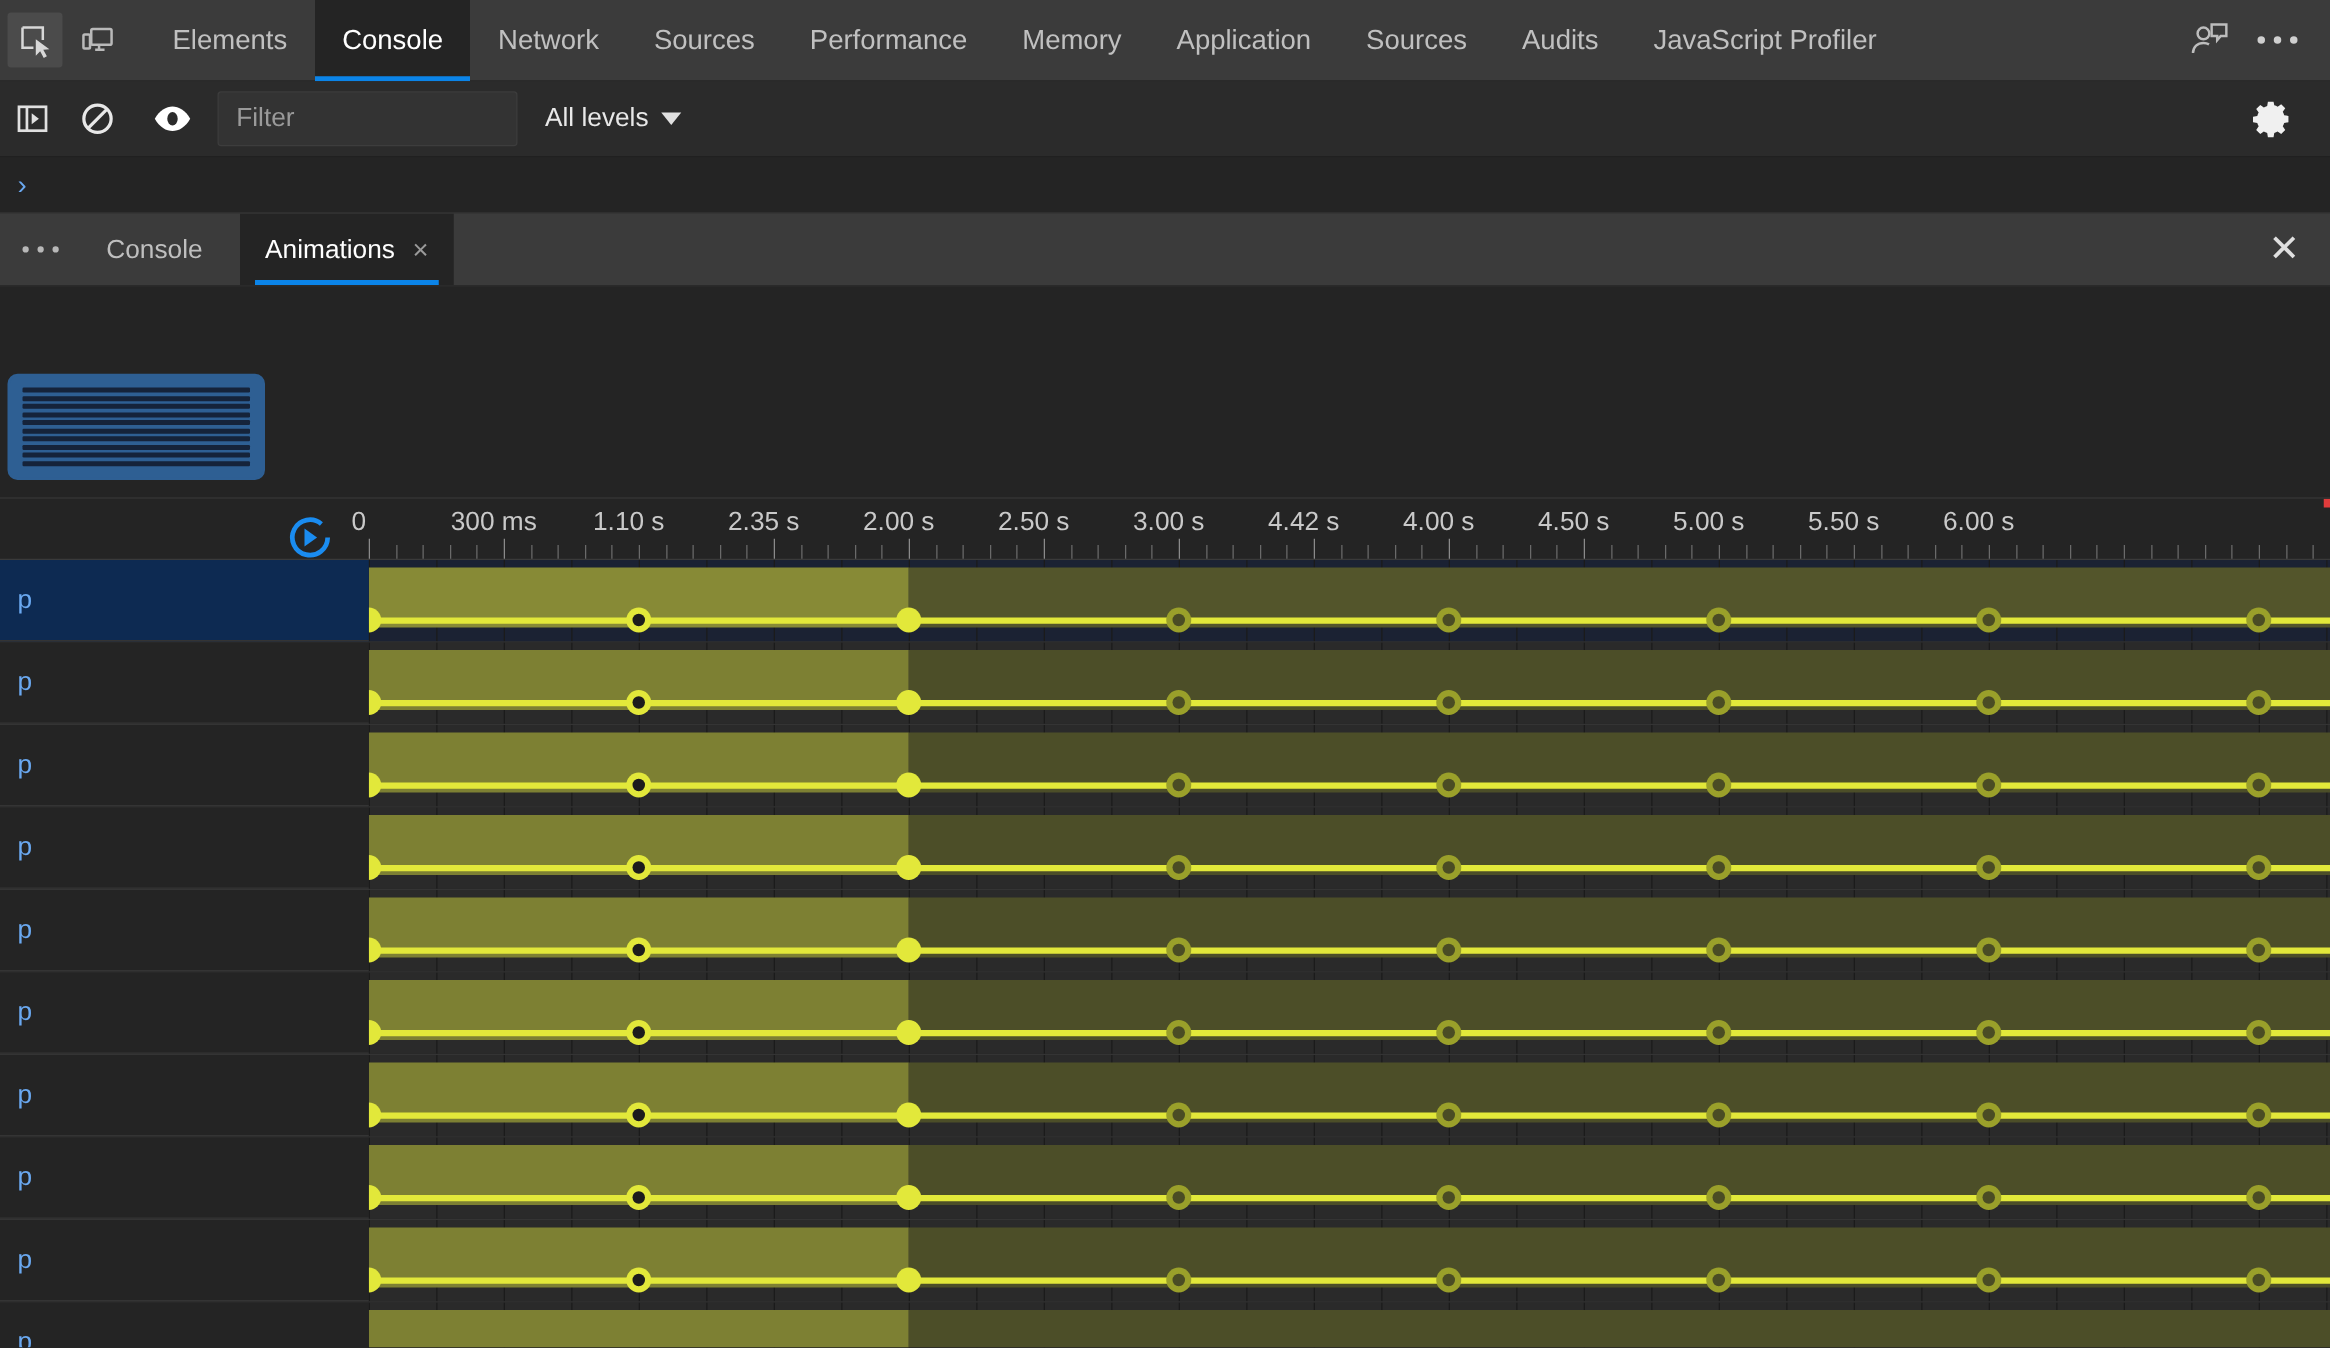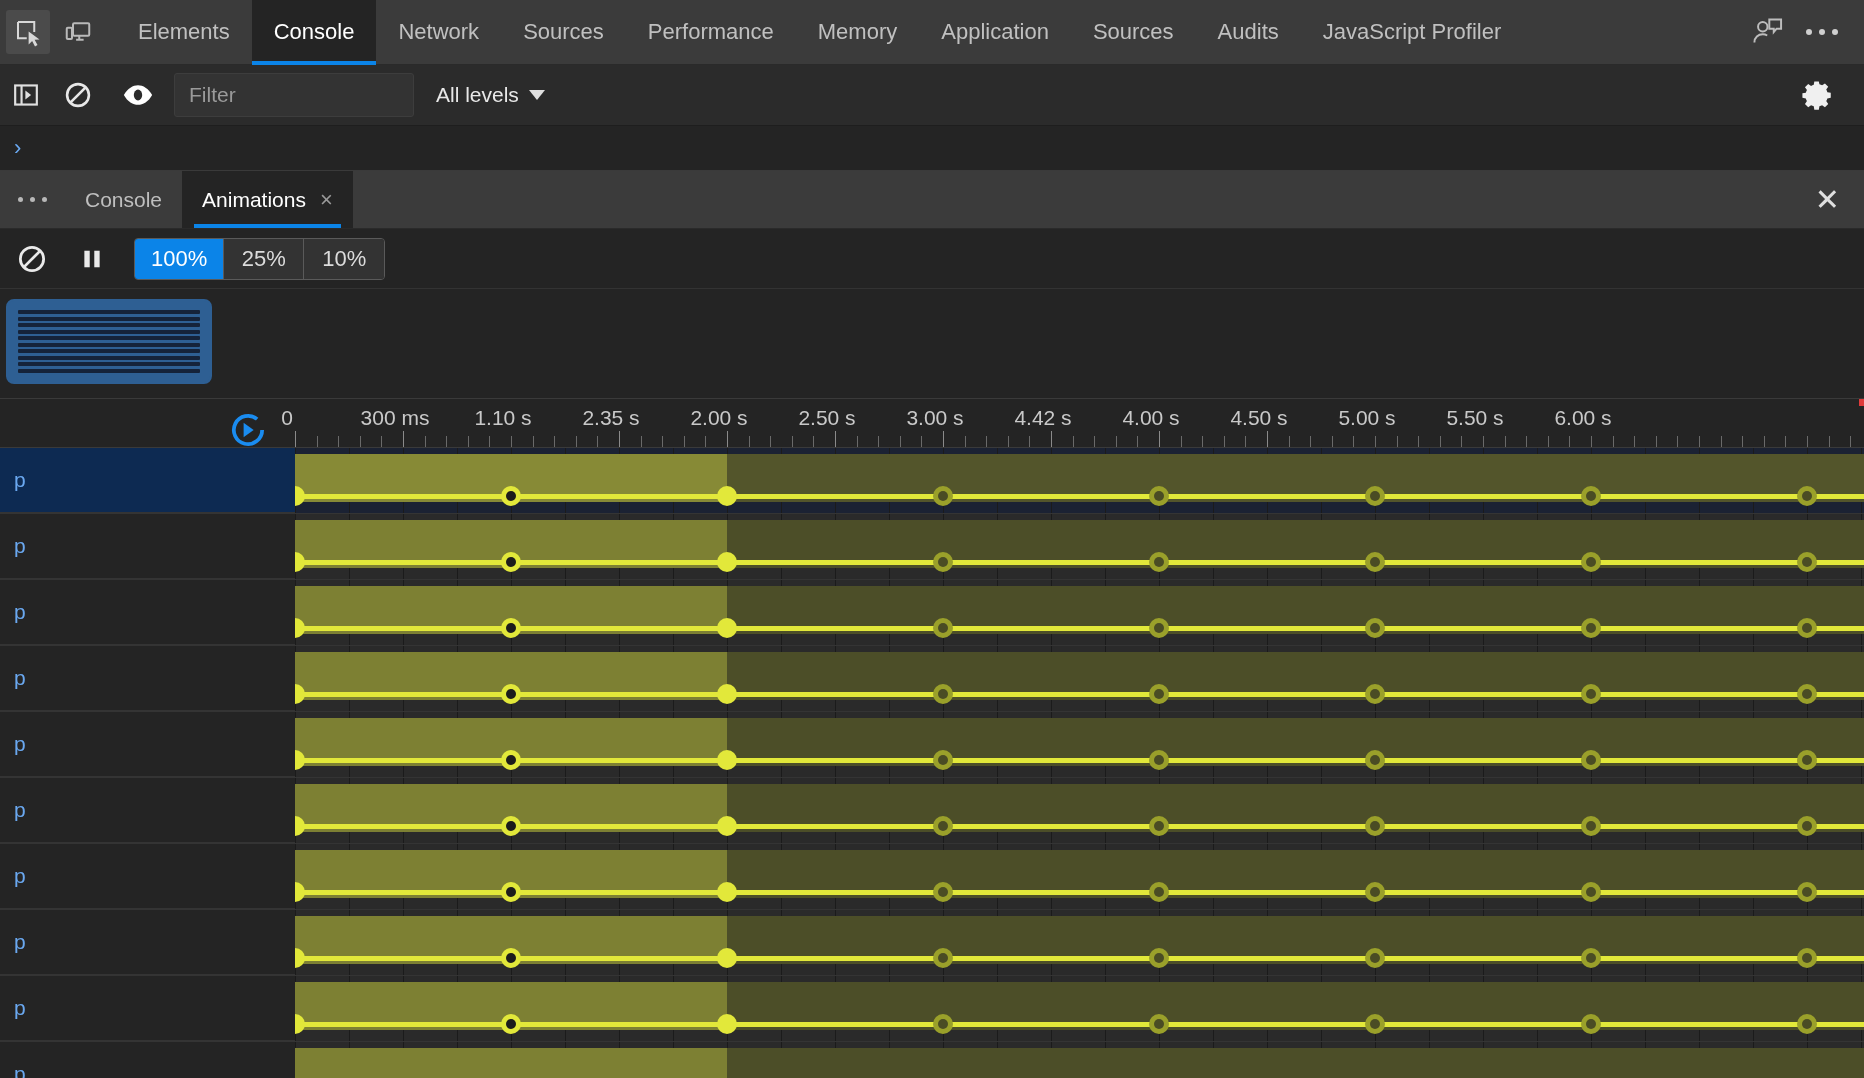--- a/index.html
+++ b/index.html
@@ -94,21 +94,21 @@
     position:absolute; left:0; top:171px; width:1864px; height:58px;
     background:#3b3b3b; display:flex; align-items:stretch;
     border-bottom:1px solid #2a2a2a;
   }
   .drawer-dots{ display:flex; align-items:center; gap:7px; padding:0 18px 0 18px; }
   .drawer-dots i{ width:5px;height:5px;border-radius:50%;background:#b8b8b8;display:block; }
   .dtab{
     display:flex; align-items:center; padding:0 20px; color:#bfbfbf; font-size:21px;
     position:relative;
   }
-  .dtab.selected{ background:#242424; color:#fff; }
+  .dtab.selected{ background:#242424; color:#fff;margin-left:10px; }
   .dtab.selected::after{
     content:""; position:absolute; left:12px; right:12px; bottom:0; height:4px; background:#0b84e8;
   }
   .dtab .x{
     margin-left:14px; color:#9a9a9a; font-size:22px; line-height:1;
   }
   .drawer-close{
     margin-left:auto; display:flex; align-items:center; padding-right:24px;
     color:#e0e0e0; font-size:30px; line-height:1;
   }
@@ -329,39 +329,20 @@
     <div class="dtab">
       <span>Console</span>
     </div>
     <div class="dtab selected">
       <span>Animations</span>
       <span class="x">×</span>
     </div>
     <div class="drawer-close">✕</div>
   </div>
 
-  <div class="anim-toolbar">
-    <div class="at-icon">
-      <svg width="32" height="32" viewBox="0 0 22 22" fill="none" stroke="#eaeaea" stroke-width="1.9">
-        <circle cx="11" cy="11" r="8"></circle>
-          <path d="M5.4 16.6 16.6 5.4"></path>
-      </svg>
-    </div>
-    <div class="at-icon">
-      <svg width="28" height="28" viewBox="0 0 22 22" fill="#eaeaea">
-        <rect x="5" y="4.5" width="4.2" height="13"></rect>
-          <rect x="12.8" y="4.5" width="4.2" height="13"></rect>
-      </svg>
-    </div>
-    <div class="seg">
-      <div class="on">100%</div>
-      <div>25%</div>
-      <div>10%</div>
-    </div>
-  </div>
 
   <div class="group-strip">
     <div class="group-card" id="group-card">
         <i></i>
         <i></i>
         <i></i>
         <i></i>
         <i></i>
         <i></i>
         <i></i>

